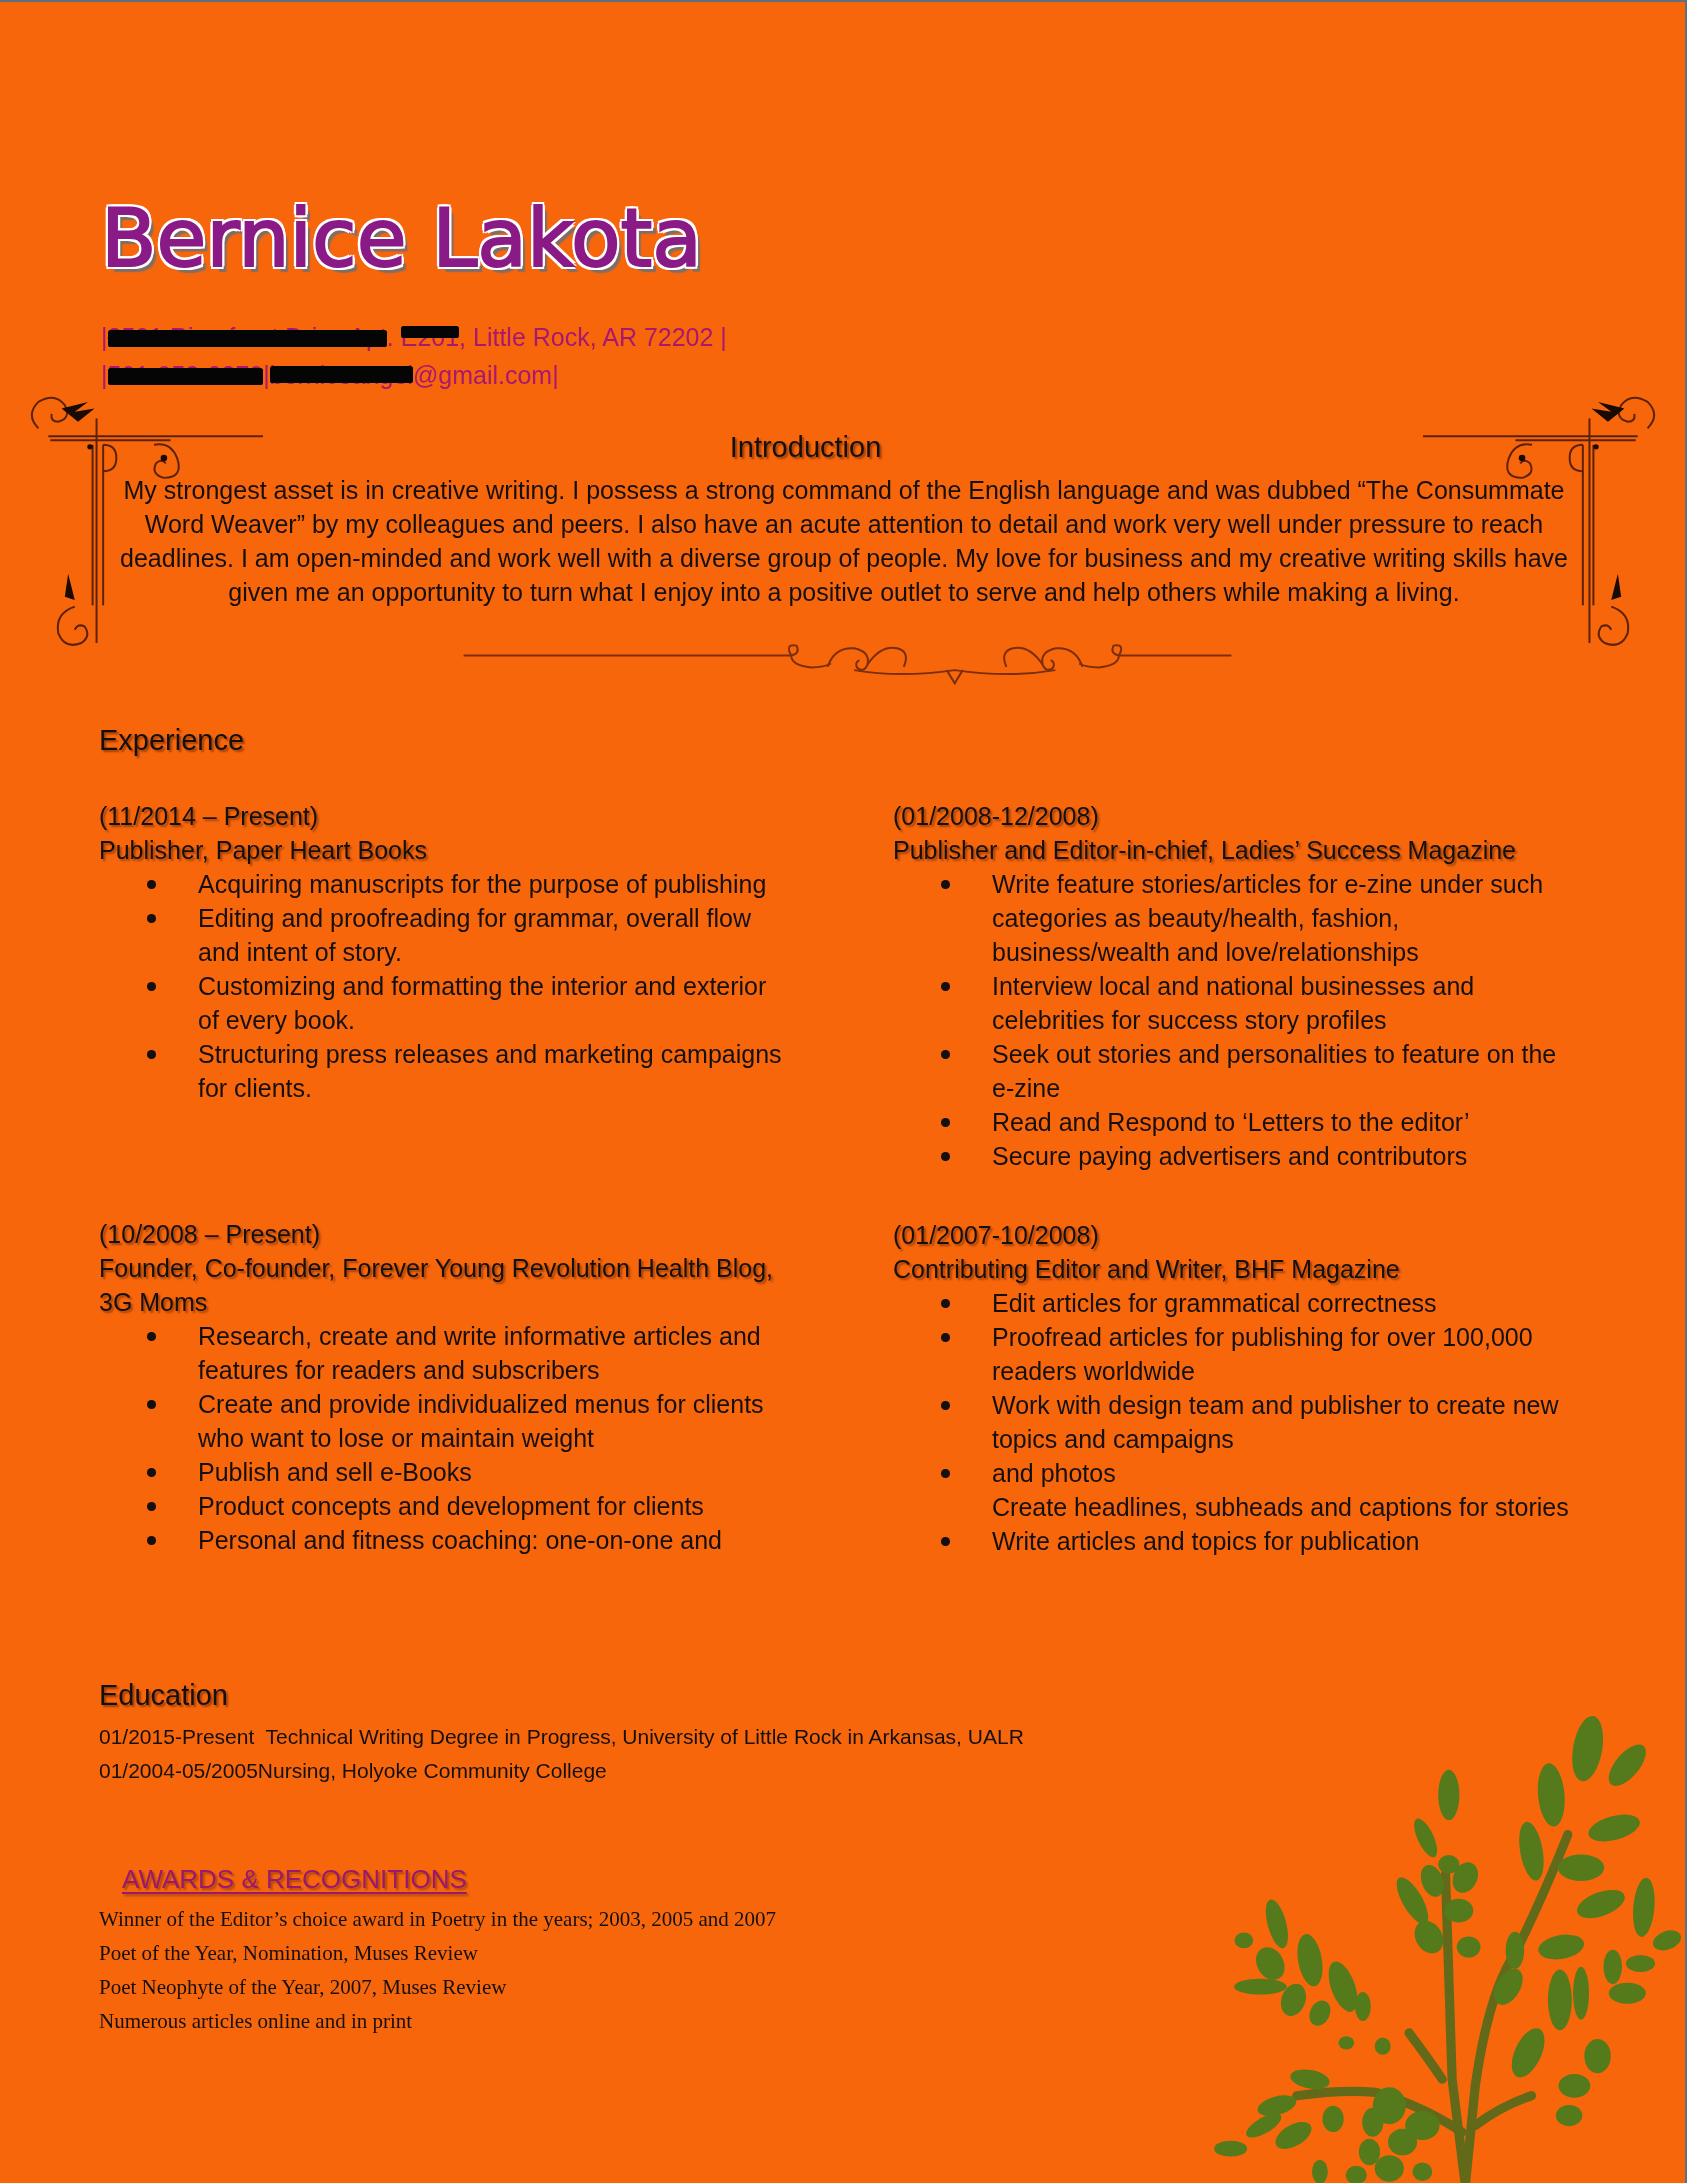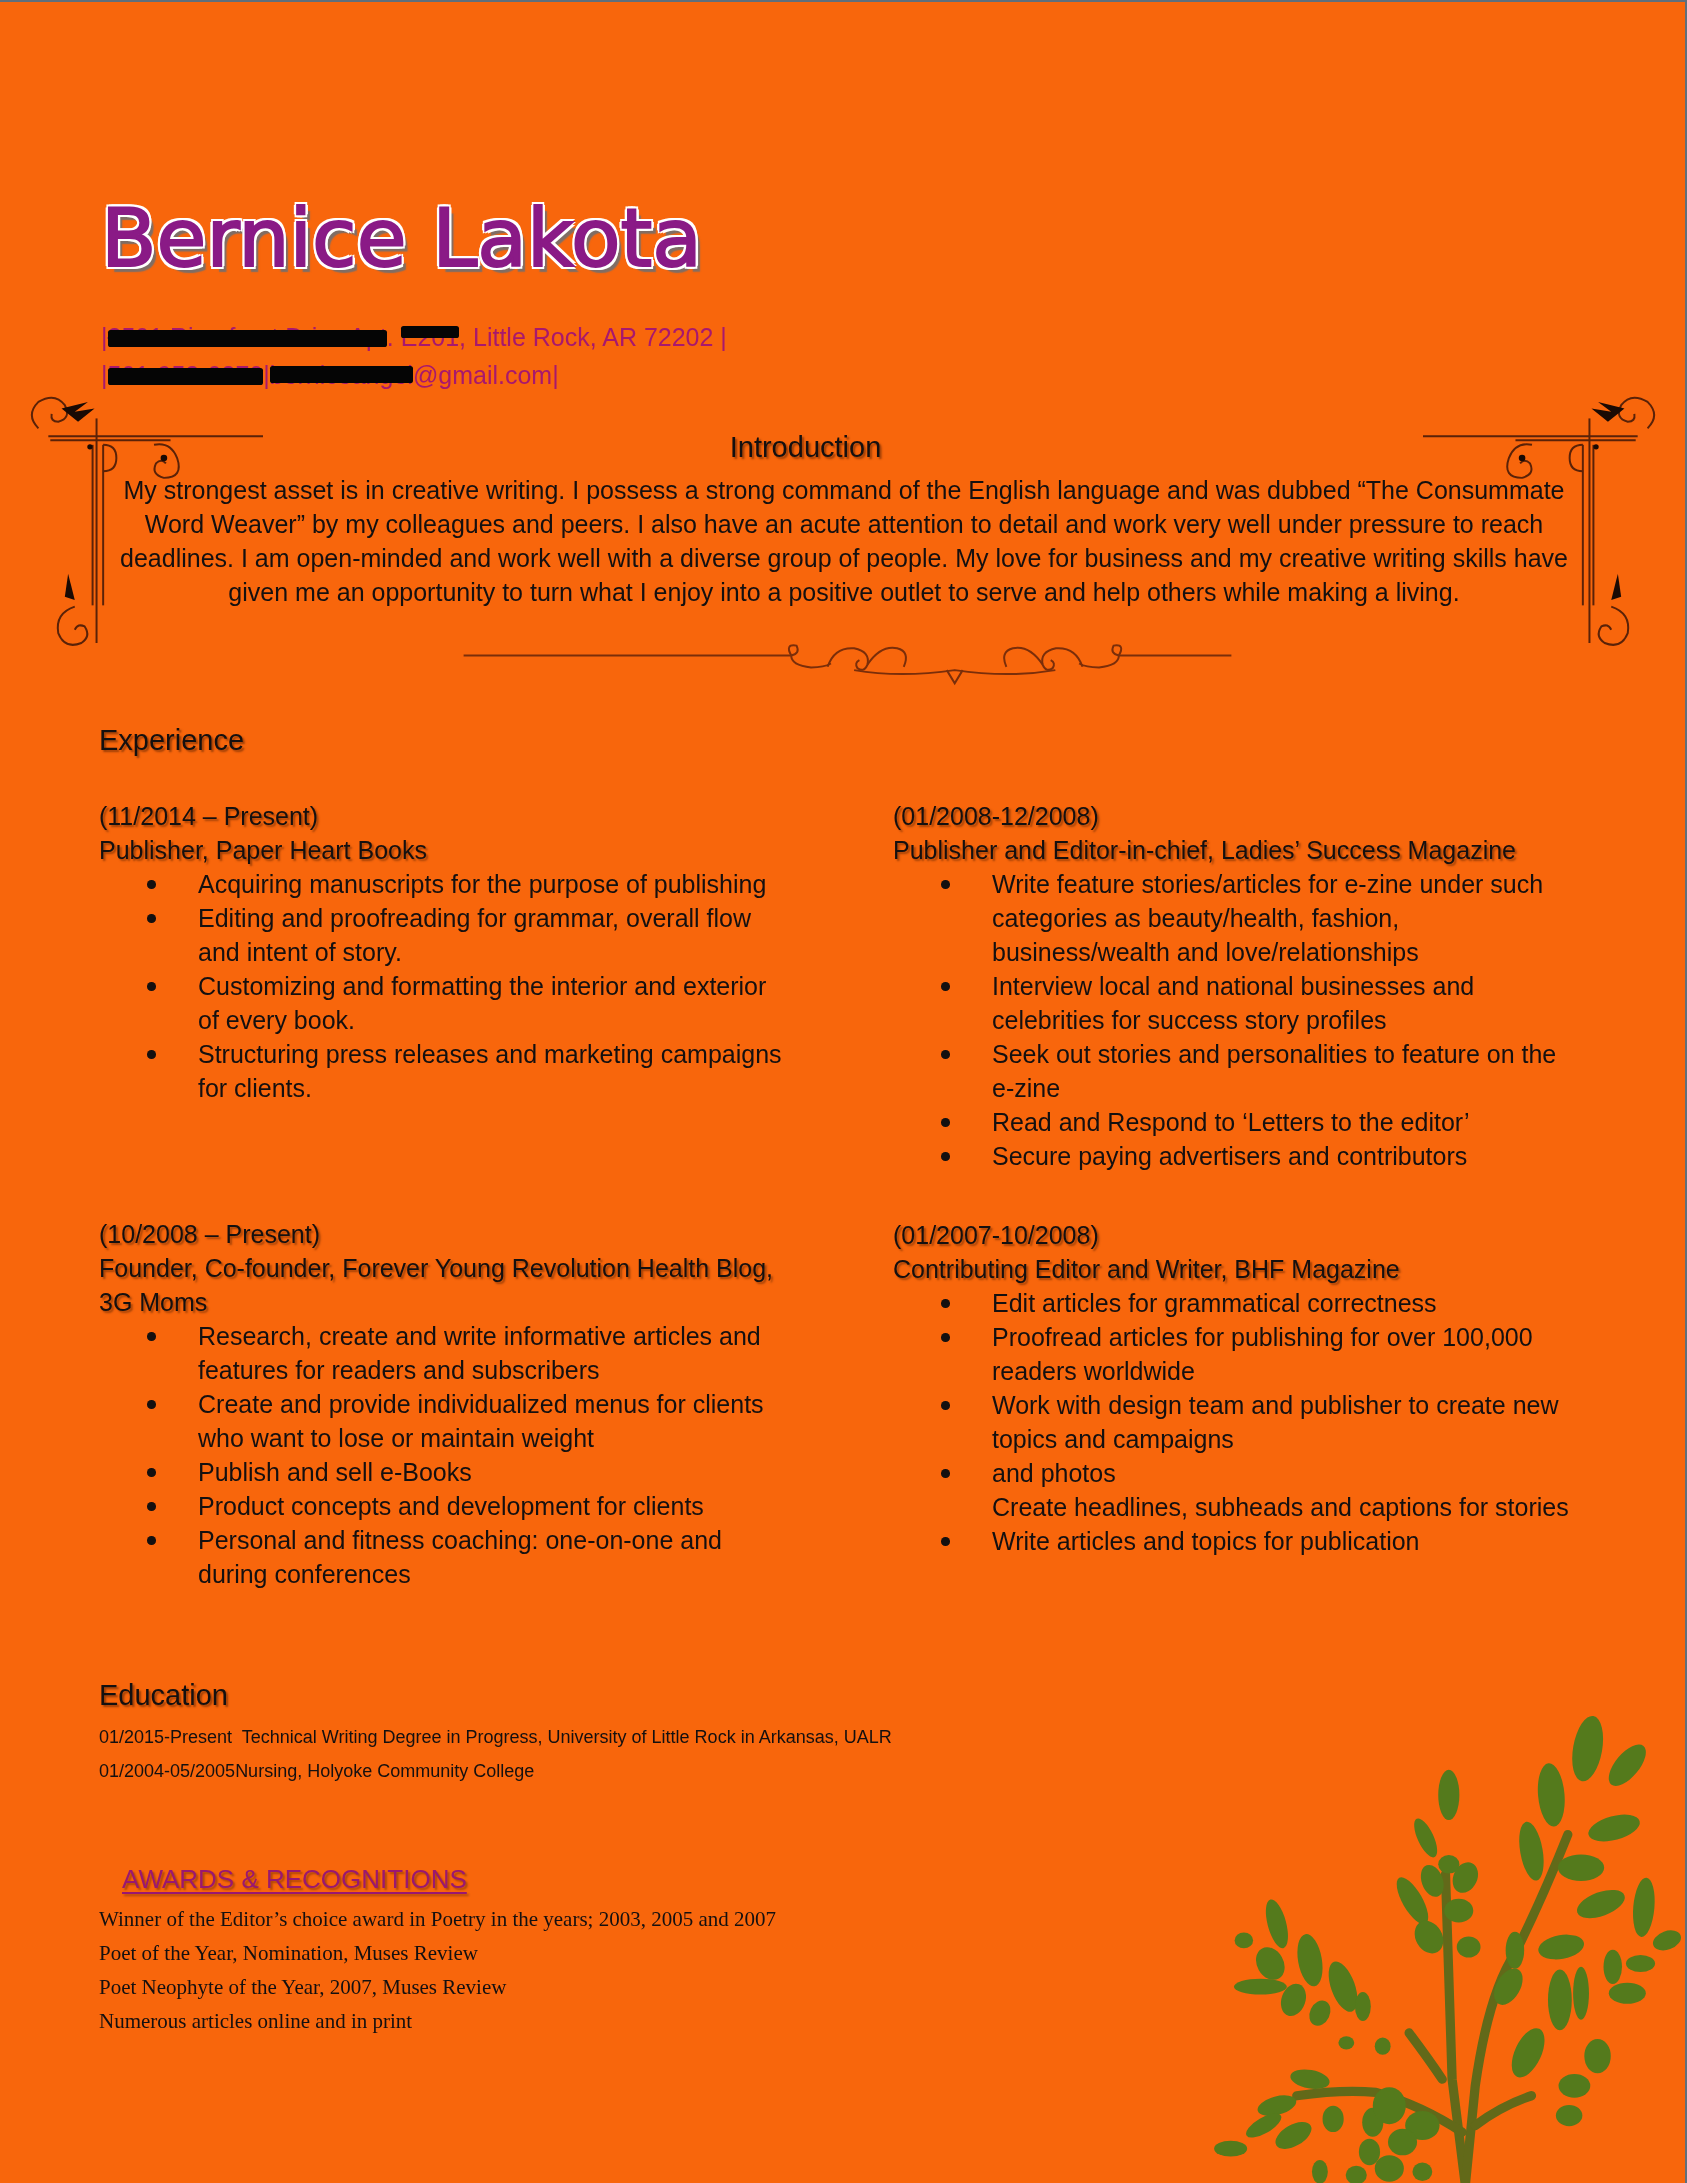--- a/index.html
+++ b/index.html
@@ -107,21 +107,21 @@
     .job li span { display: block; }
     .job-1 { left: 99px; top: 797px; }
     .job-2 { left: 893px; top: 797px; }
     .job-3 { left: 99px; top: 1215px; }
     .job-4 { left: 893px; top: 1216px; }
 
     
     .edu-heading { left: 99px; top: 1679px; }
     .edu-list {
       left: 99px; top: 1718px;
-      font-size: 18px;
+      font-size: 21px;
       line-height: 34px;
       white-space: nowrap;
     }
 
     
     .awards-heading {
       left: 99px; top: 1864px;
       font-size: 26px;
       color: #9a1870;
       text-decoration: underline;
@@ -283,21 +283,20 @@
         <span>who want to lose or maintain weight</span>
       </li>
     <li>
         <span>Publish and sell e-Books</span>
       </li>
     <li>
         <span>Product concepts and development for clients</span>
       </li>
     <li>
         <span>Personal and fitness coaching: one-on-one and</span>
-        <span>during conferences</span>
       </li>
   </ul>
 </div>
 
 <div class="abs job job-4">
   <div class="job-date">(01/2007-10/2008)</div>
   <div class="job-title">Contributing Editor and Writer, BHF Magazine</div>
   <ul>
     <li>
         <span>Edit articles for grammatical correctness</span>

